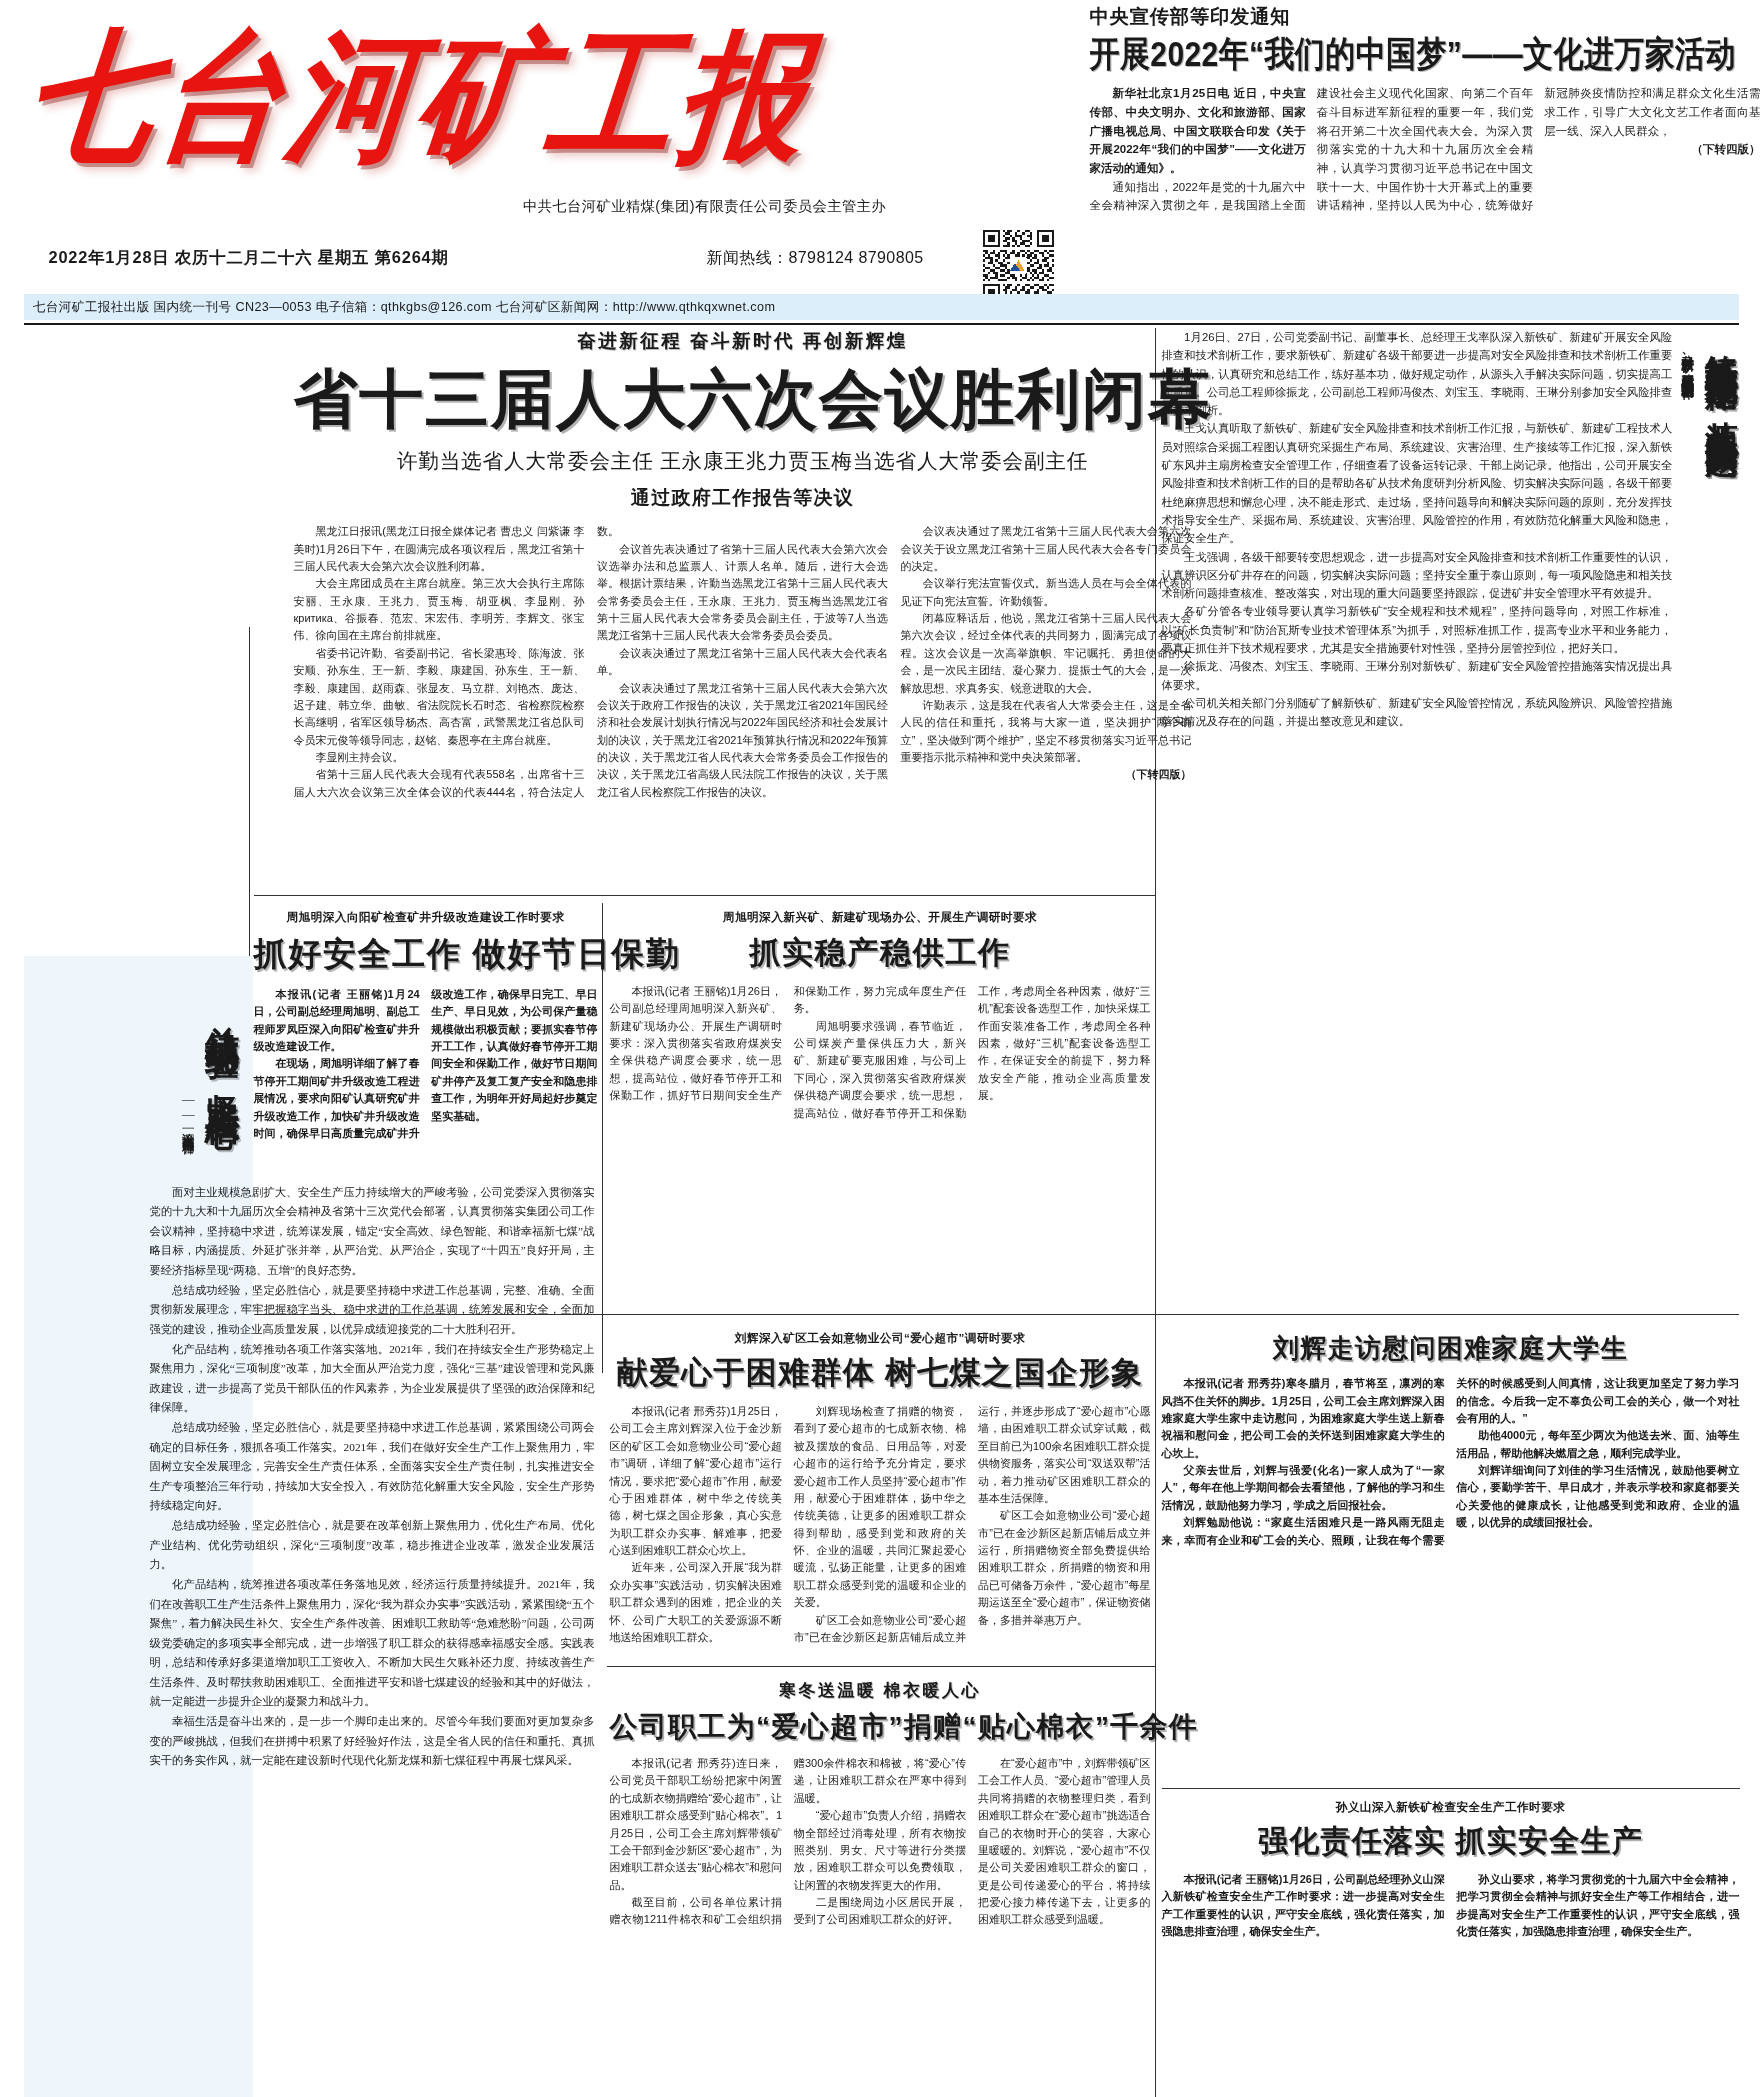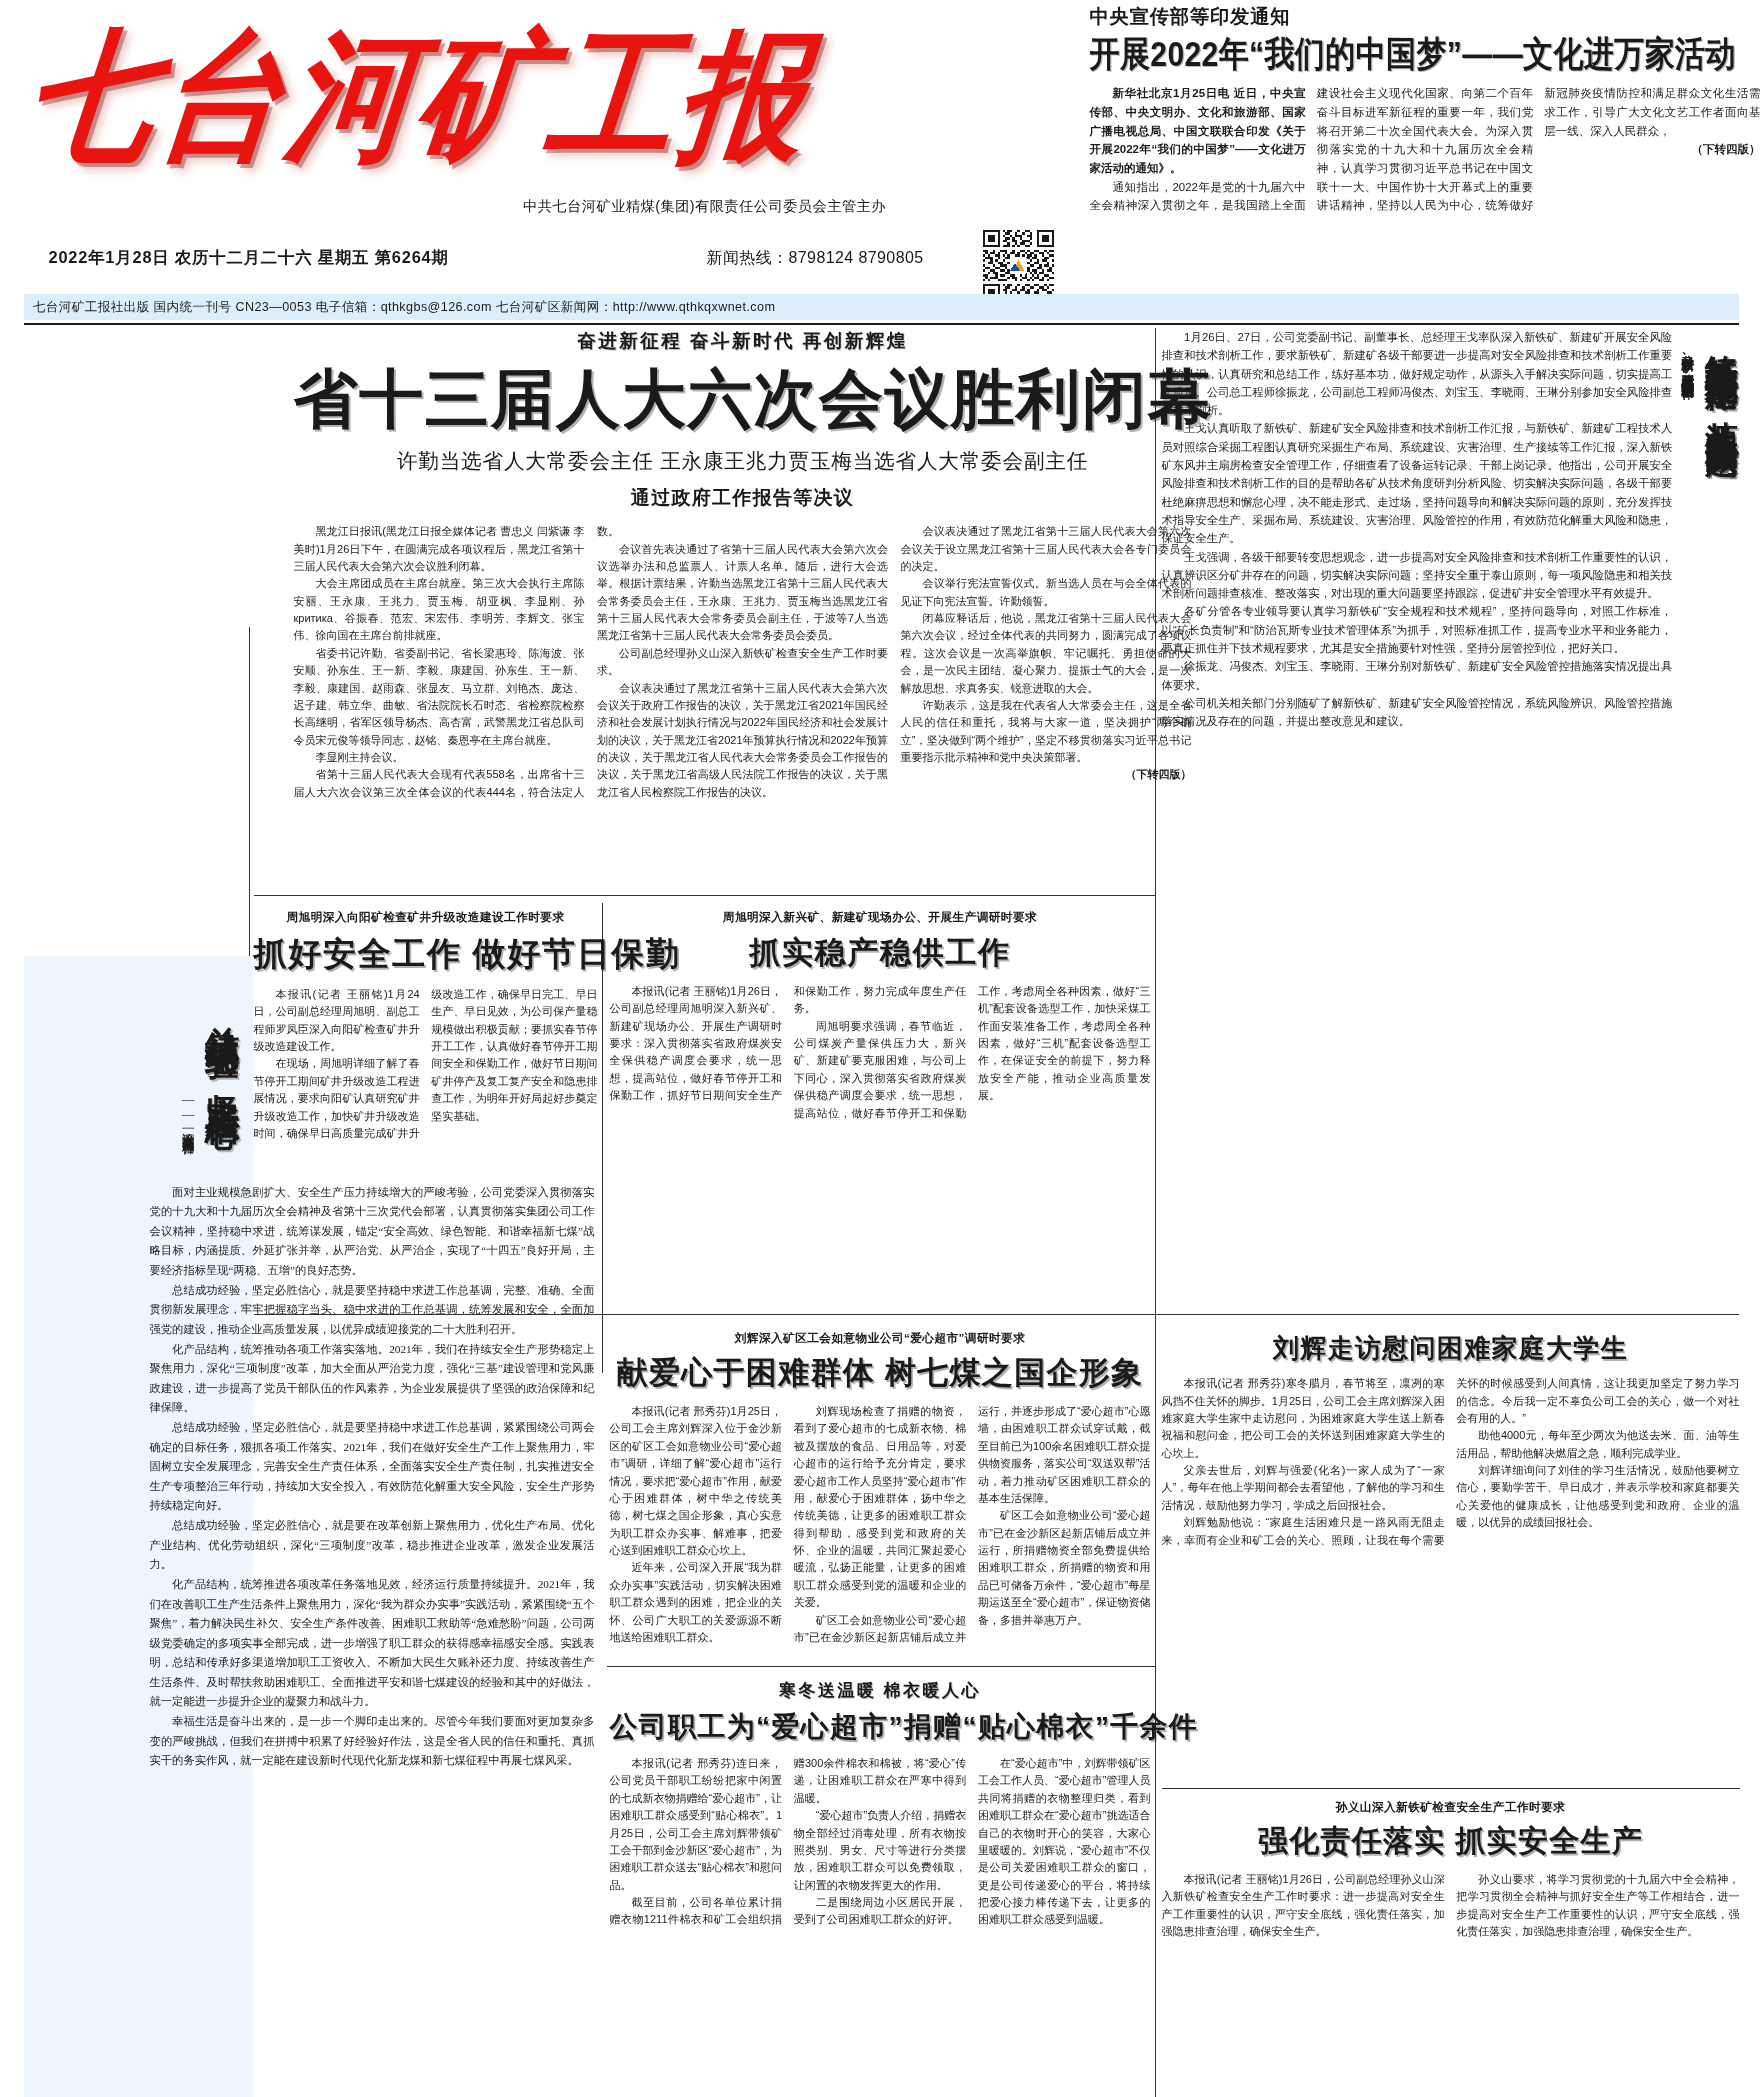--- a/index.html
+++ b/index.html
@@ -163,21 +163,21 @@
     text-shadow: 1.7px 1.7px 0 rgba(0,0,0,.3);
     margin-top: 5.9px; white-space:nowrap;
   }
   .bodycols {
     margin-top: 9.2px;
     column-gap: 11.7px;
     font-size: 11px; line-height: 1.58; text-align: justify;
     font-family:"Liberation Sans", sans-serif;
   }
   .bodycols p { margin:0; text-indent: 2em; }
-  .c2 { column-count: 2; } .c3 { column-count: 3; }
+  .c2 { column-count: 2; font-weight: bold; } .c3 { column-count: 3; }
 
   
   .edit-box {
     position:absolute; left: 0; top: 628px; width: 229px; height: 1426px;
     background: #eef6fc;
     padding: 14.3px 6.7px 8.4px 6.7px;
   }
   .edit-inner { display:flex; flex-direction: row-reverse; height: 100%; }
   .edit-title {
     writing-mode: vertical-rl; text-orientation: upright;
@@ -476,21 +476,21 @@
       <div class="lead-title">省十三届人大六次会议胜利闭幕</div>
       <div class="lead-sub1">许勤当选省人大常委会主任  王永康王兆力贾玉梅当选省人大常委会副主任</div>
       <div class="lead-sub2">通过政府工作报告等决议</div>
       <div class="lead-cols">
         <p>黑龙江日报讯(黑龙江日报全媒体记者 曹忠义 闫紫谦 李美时)1月26日下午，在圆满完成各项议程后，黑龙江省第十三届人民代表大会第六次会议胜利闭幕。</p>
         <p>大会主席团成员在主席台就座。第三次大会执行主席陈安丽、王永康、王兆力、贾玉梅、胡亚枫、李显刚、孙критика、谷振春、范宏、宋宏伟、李明芳、李辉文、张宝伟、徐向国在主席台前排就座。</p>
         <p>省委书记许勤、省委副书记、省长梁惠玲、陈海波、张安顺、孙东生、王一新、李毅、康建国、孙东生、王一新、李毅、康建国、赵雨森、张显友、马立群、刘艳杰、庞达、迟子建、韩立华、曲敏、省法院院长石时态、省检察院检察长高继明，省军区领导杨杰、高杏富，武警黑龙江省总队司令员宋元俊等领导同志，赵铭、秦恩亭在主席台就座。</p>
         <p>李显刚主持会议。</p>
         <p>省第十三届人民代表大会现有代表558名，出席省十三届人大六次会议第三次全体会议的代表444名，符合法定人数。</p>
         <p>会议首先表决通过了省第十三届人民代表大会第六次会议选举办法和总监票人、计票人名单。随后，进行大会选举。根据计票结果，许勤当选黑龙江省第十三届人民代表大会常务委员会主任，王永康、王兆力、贾玉梅当选黑龙江省第十三届人民代表大会常务委员会副主任，于波等7人当选黑龙江省第十三届人民代表大会常务委员会委员。</p>
-        <p>公司副总经理孙义山深入新铁矿检查安全生产工作时要求。</p>
+        <p>会议表决通过了黑龙江省第十三届人民代表大会代表名单。</p>
         <p>会议表决通过了黑龙江省第十三届人民代表大会第六次会议关于政府工作报告的决议，关于黑龙江省2021年国民经济和社会发展计划执行情况与2022年国民经济和社会发展计划的决议，关于黑龙江省2021年预算执行情况和2022年预算的决议，关于黑龙江省人民代表大会常务委员会工作报告的决议，关于黑龙江省高级人民法院工作报告的决议，关于黑龙江省人民检察院工作报告的决议。</p>
         <p>会议表决通过了黑龙江省第十三届人民代表大会第六次会议关于设立黑龙江省第十三届人民代表大会各专门委员会的决定。</p>
         <p>会议举行宪法宣誓仪式。新当选人员在与会全体代表的见证下向宪法宣誓。许勤领誓。</p>
         <p>闭幕应释话后，他说，黑龙江省第十三届人民代表大会第六次会议，经过全体代表的共同努力，圆满完成了各项议程。这次会议是一次高举旗帜、牢记嘱托、勇担使命的大会，是一次民主团结、凝心聚力、提振士气的大会，是一次解放思想、求真务实、锐意进取的大会。</p>
         <p>许勤表示，这是我在代表省人大常委会主任，这是全省人民的信任和重托，我将与大家一道，坚决拥护“两个确立”，坚决做到“两个维护”，坚定不移贯彻落实习近平总书记重要指示批示精神和党中央决策部署。</p>
         <p style="text-indent:0;text-align:right;font-weight:700">（下转四版）</p>
       </div>
     </div>
 
     <div class="vert-zone">

